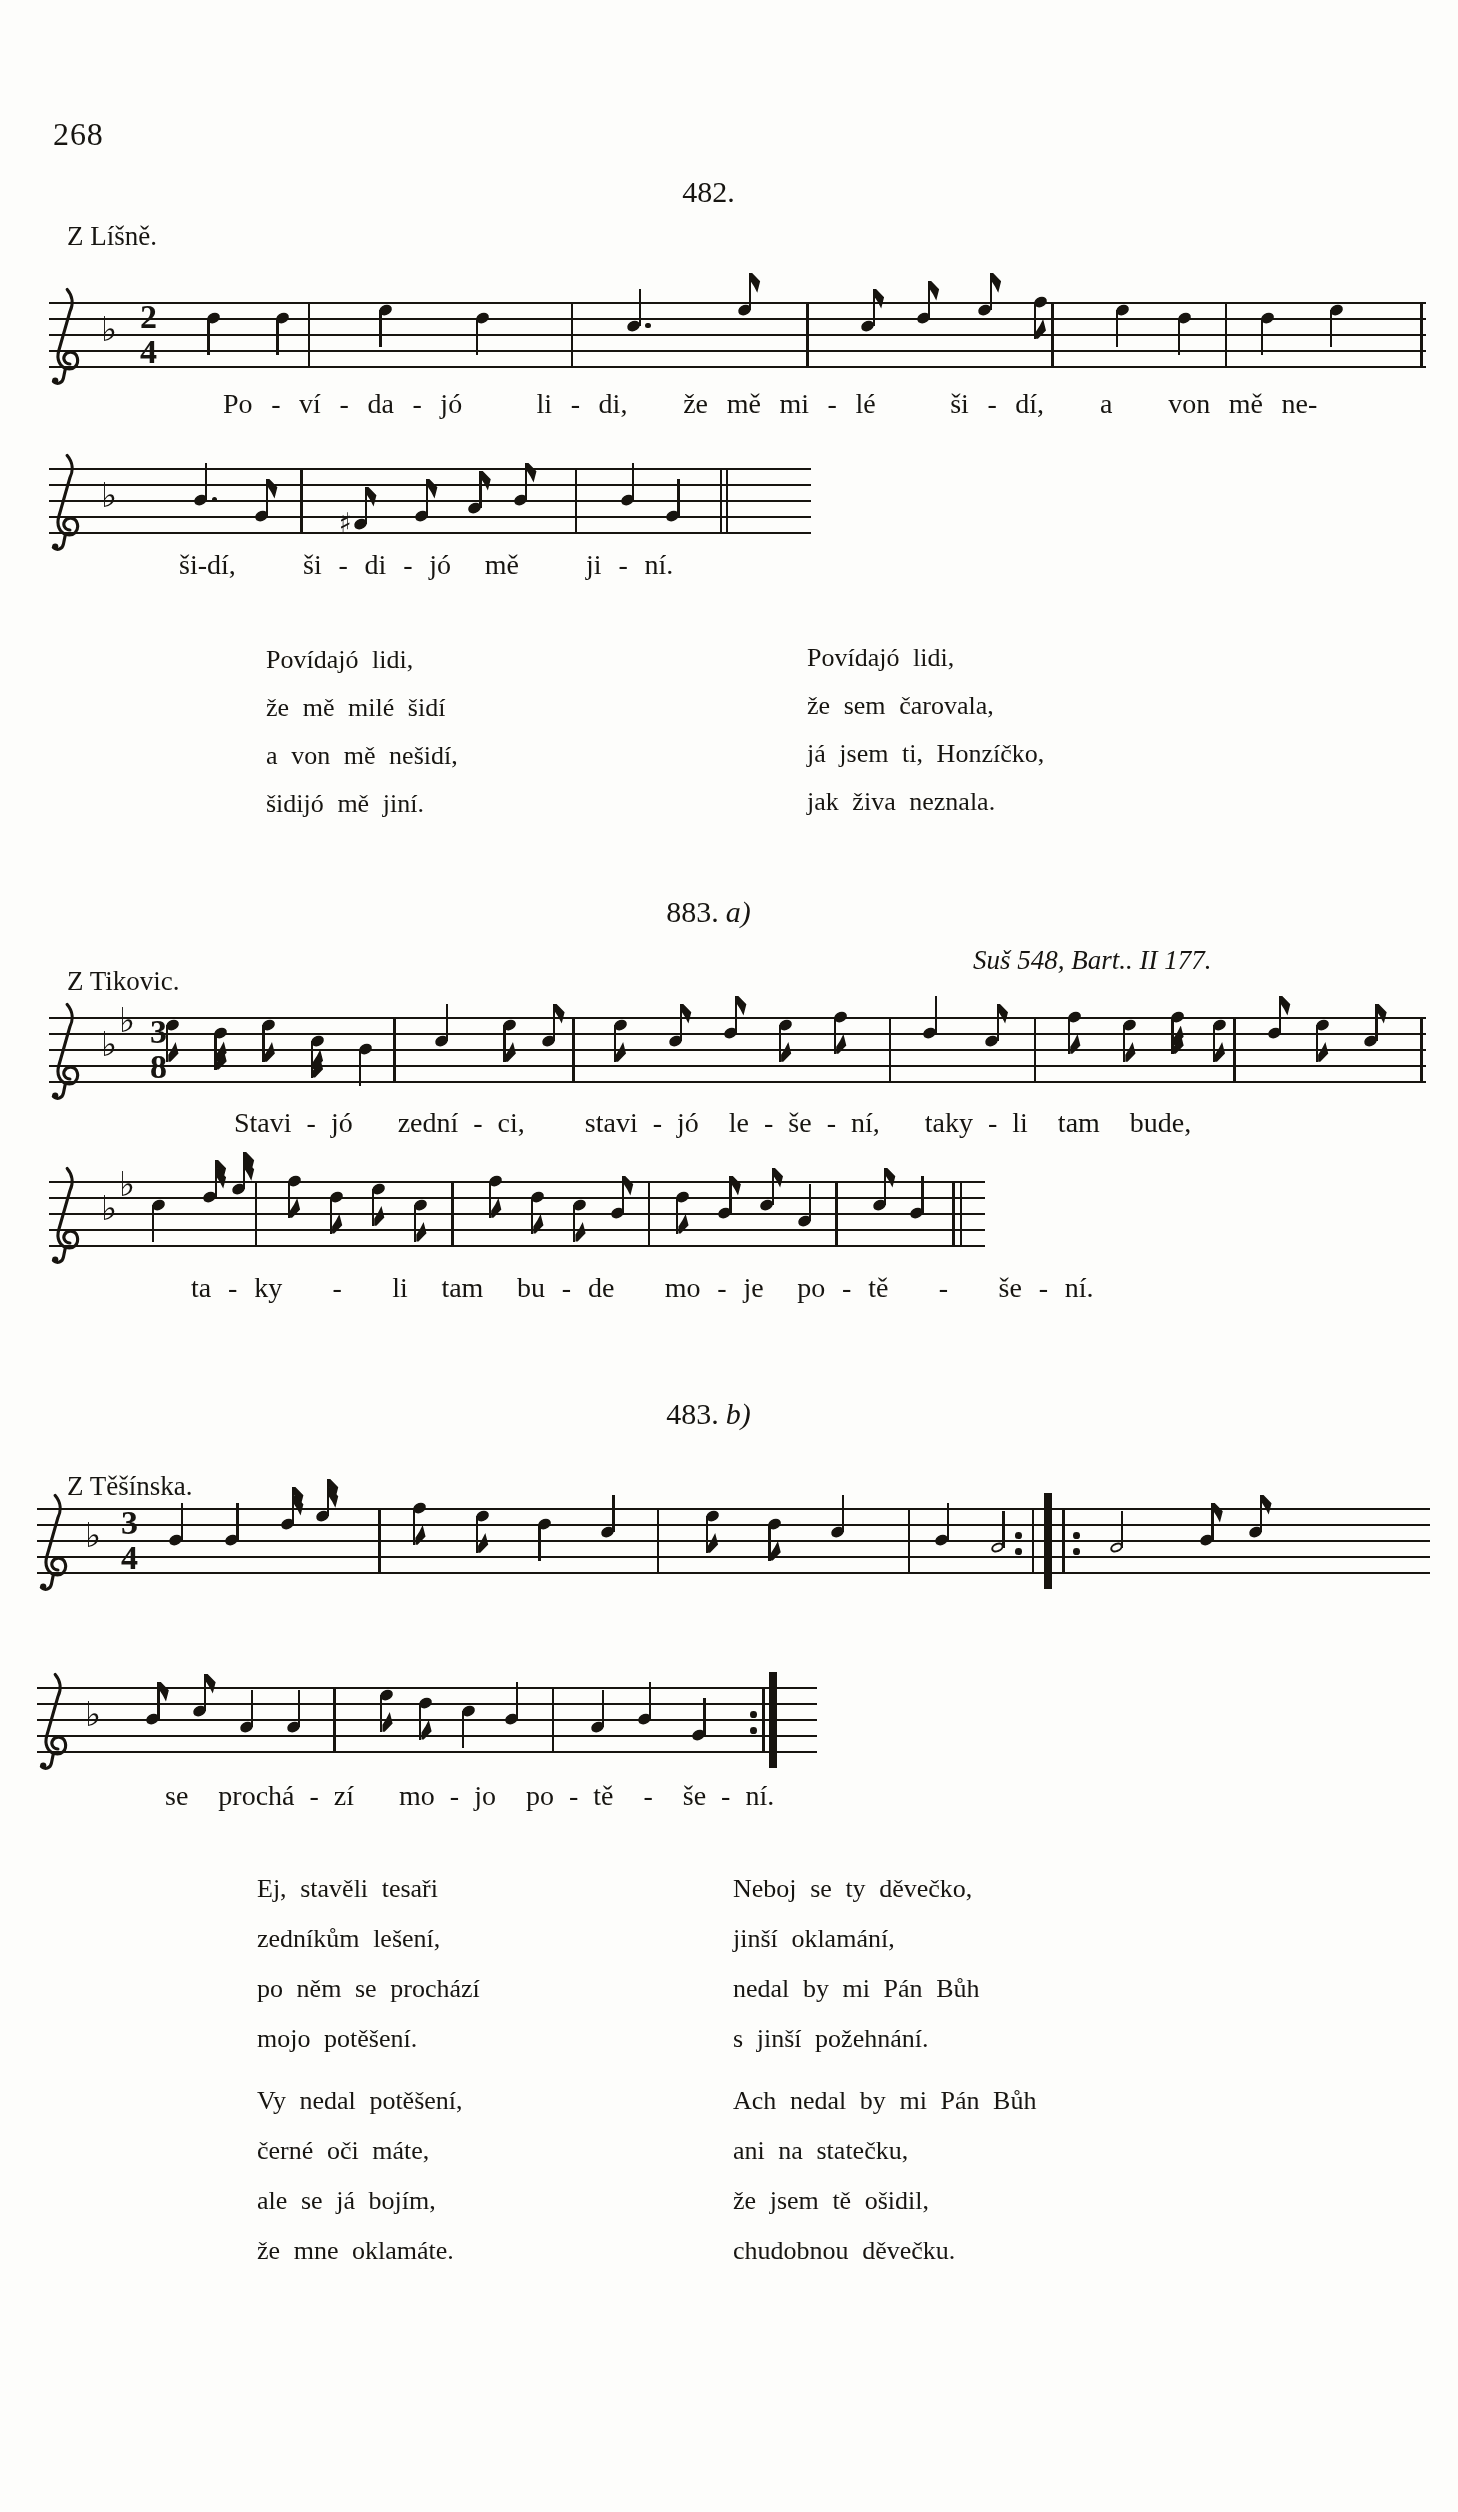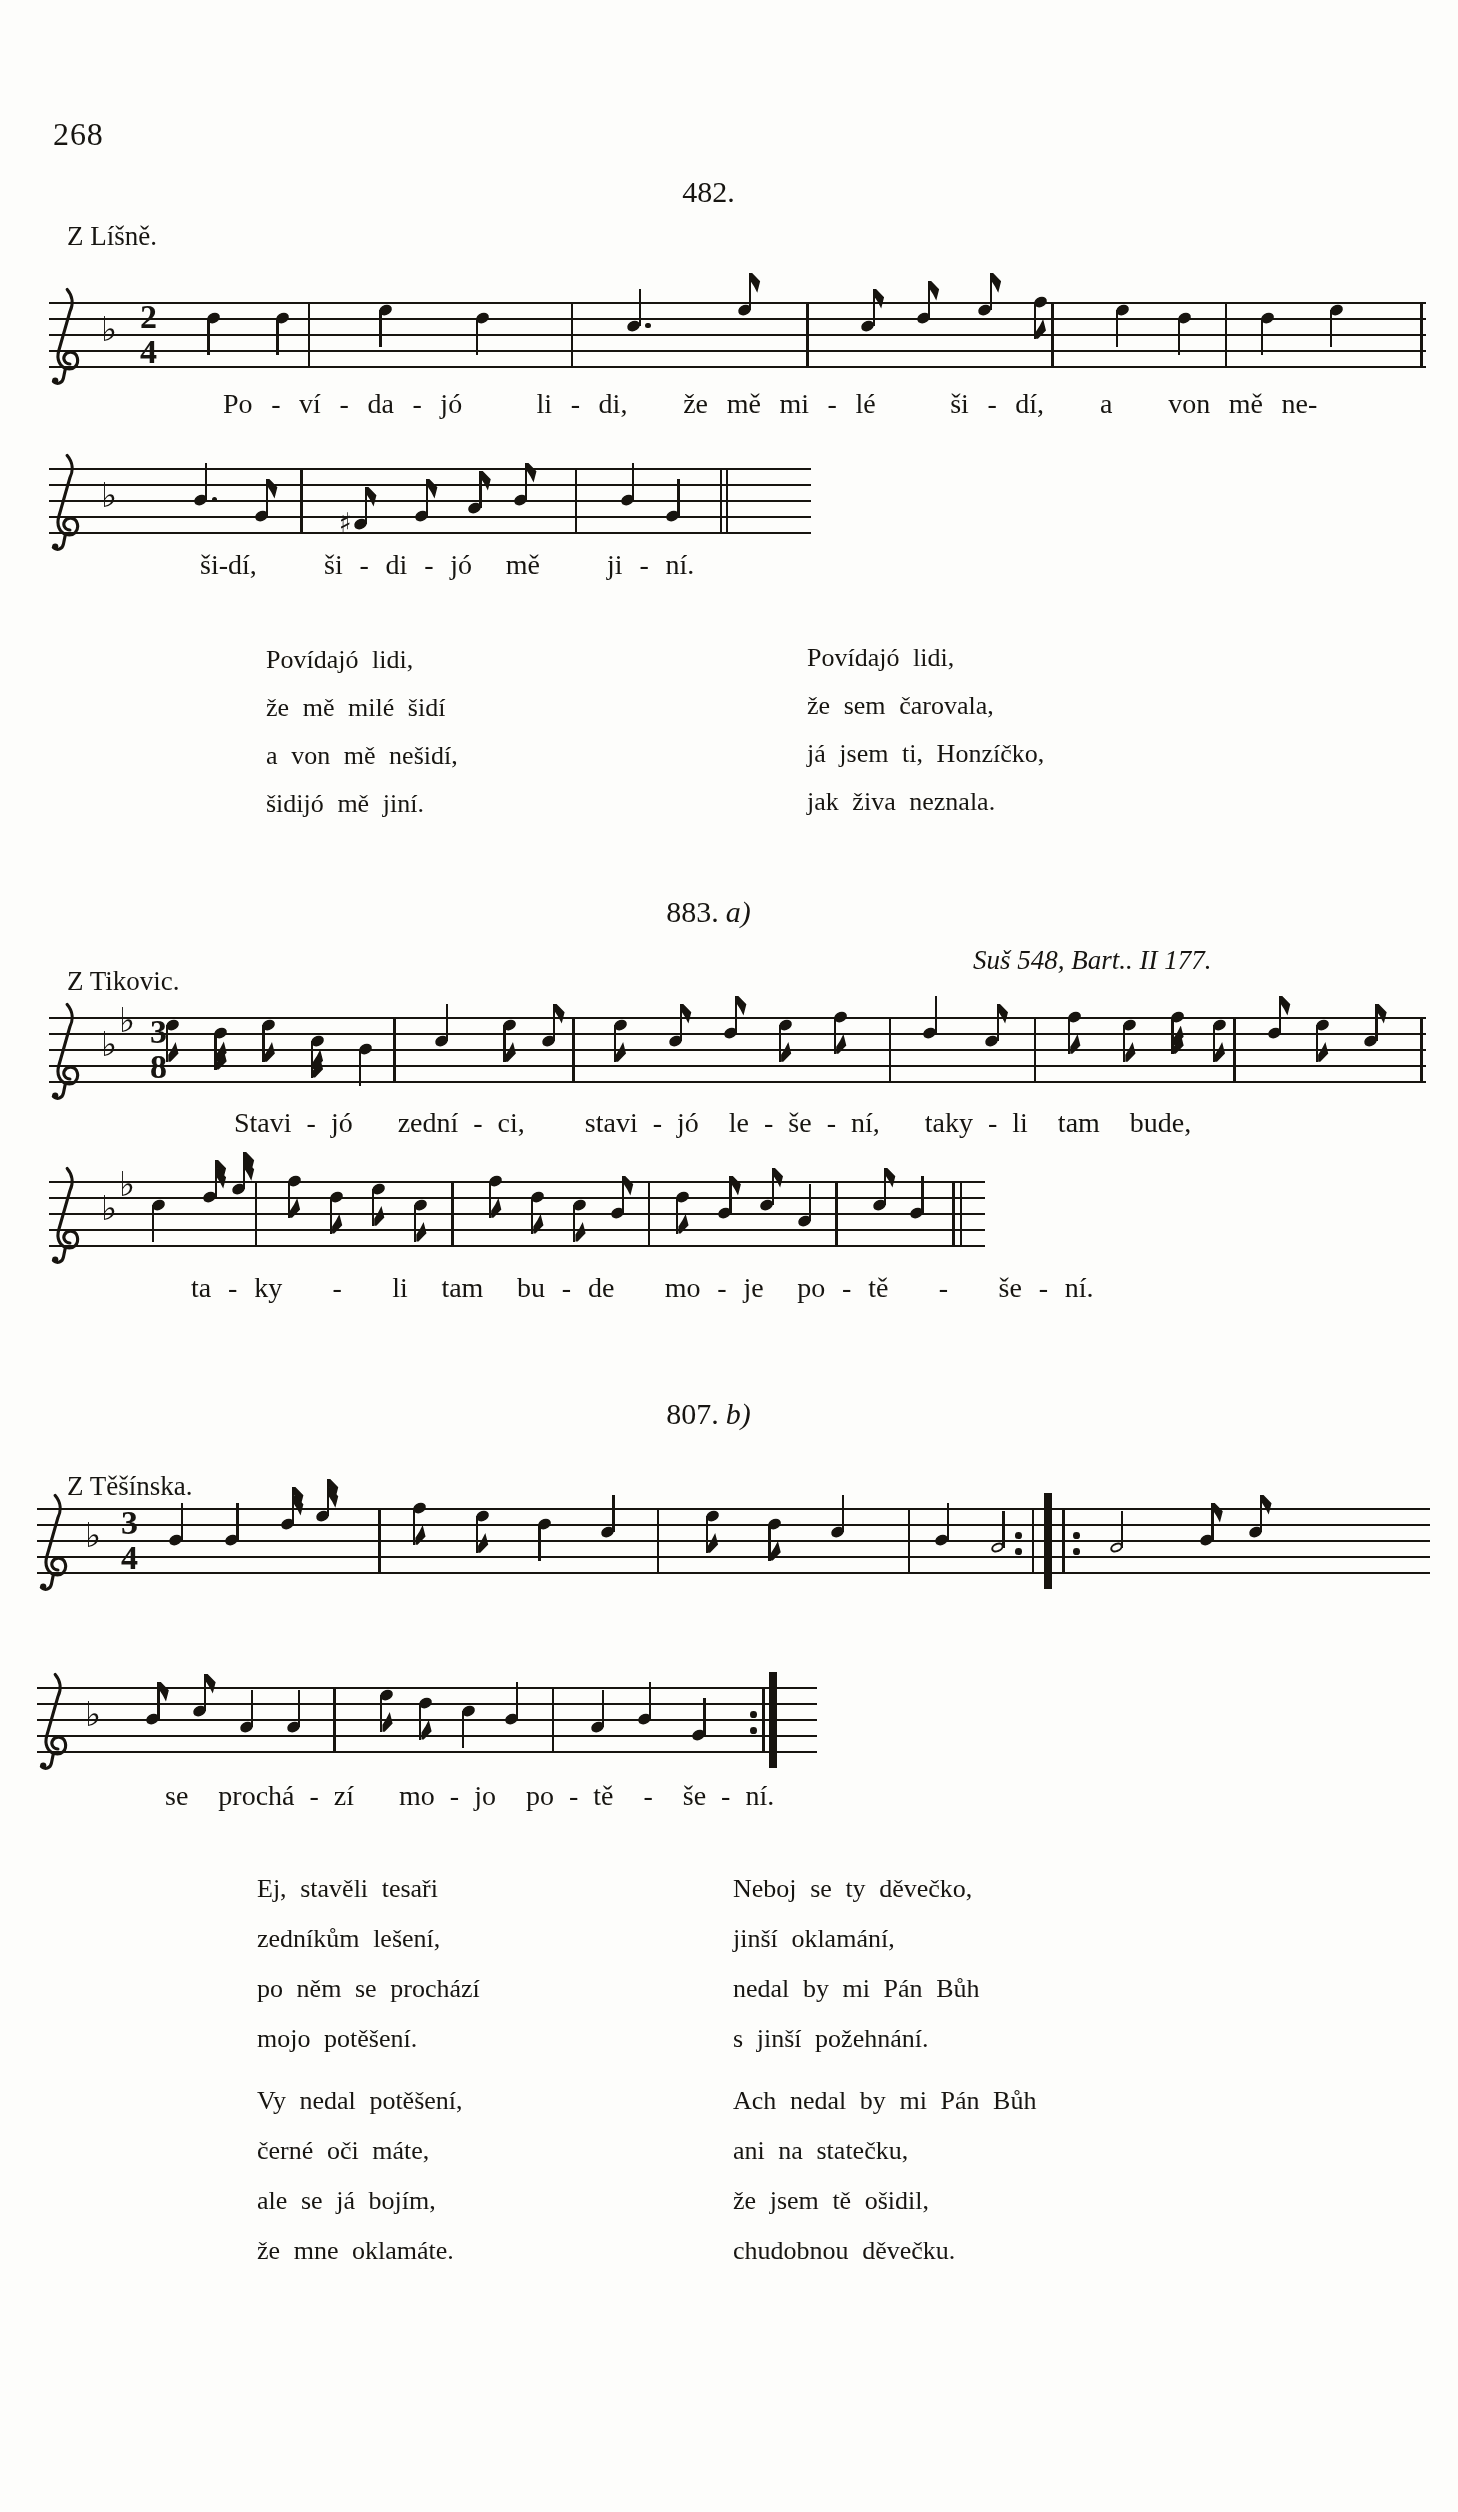--- a/index.html
+++ b/index.html
@@ -44,21 +44,21 @@
   .ndot{position:absolute; left:18px; top:1.8px; width:5.3px; height:5.3px; border-radius:50%; background:#17140f;}
   .acc{position:absolute; left:-15px; top:-9.8px; font-family:"DejaVu Sans",sans-serif; font-size:27px; line-height:27px;}
   .bar{position:absolute; top:0; width:2.3px; height:66px; background:#17140f;}
   .bar.thick{width:8px;}
   .bar.tall{top:-15px; height:96px;}
   .rdot{position:absolute; width:6.7px; height:6.7px; border-radius:50%; background:#17140f;}
 
   
   .lyr{position:absolute; white-space:pre; font-size:28px;}
   #lyr-0-0{left:223px; top:388px; word-spacing:11.6px;}
-  #lyr-0-1{left:179px; top:549px; word-spacing:9.8px;margin-left:21px;}
+  #lyr-0-1{left:179px; top:549px; word-spacing:9.8px;}
   #lyr-1-0{left:234px; top:1107px; word-spacing:8px;}
   #lyr-1-1{left:191px; top:1272px; word-spacing:9.8px;}
   #lyr-2-0{left:203px; top:1593px; word-spacing:10.7px;}
   #lyr-2-1{left:165px; top:1780px; word-spacing:8px;}
 
   
   .verse{position:absolute; font-size:26px; line-height:48px; word-spacing:7.1px;}
   #v482-0{left:266px; top:636px;}
   #v482-1{left:807px; top:634px;}
   .v483{line-height:50px;}
@@ -459,21 +459,21 @@
       <div class="bar" style="left: 22%;"></div>
       <div class="bar" style="left: 43%;"></div>
       <div class="bar" style="left: 64%;"></div>
       <div class="bar" style="left: 84%;"></div>
       <div class="bar" style="left: 96.5%;"></div>
       <div class="bar" style="left: 97.3%;"></div>
     </div>
   <div class="abs lyr" id="lyr-1-1">ta - ky   -   li  tam  bu - de   mo - je  po - tě   -   še - ní.</div>
 
   <div class="abs title" id="t483">
-    <span>807.</span><span class="ttl-letter">b)</span>
+    <span>483.</span><span class="ttl-letter">b)</span>
   </div>
   <div class="abs src-label" id="lab-tesinska">Z Těšínska.</div>
 
   <div class="staff" id="staff-2-0" style="left:37px; top:1508px; width:1393px;">
       <div class="stafflines"></div>
       <svg class="clef" viewBox="0 0 40 112">
         <path d="M24 6 C30 13 31 22 27 30 L15 72 C12 82 16 90 23 92 C31 94 37 88 35 80 C33 73 24 72 21 78 C19 82 22 87 27 87 M22 92 L20 102 C19 108 13 110 9 106" fill="none" stroke="#17140f" stroke-width="3.4" stroke-linecap="round"></path>
         <circle cx="11" cy="105" r="3.4" fill="#17140f"></circle>
       </svg>
       <div class="flat" style="left: 48px; top: 10.7px;">♭</div>

